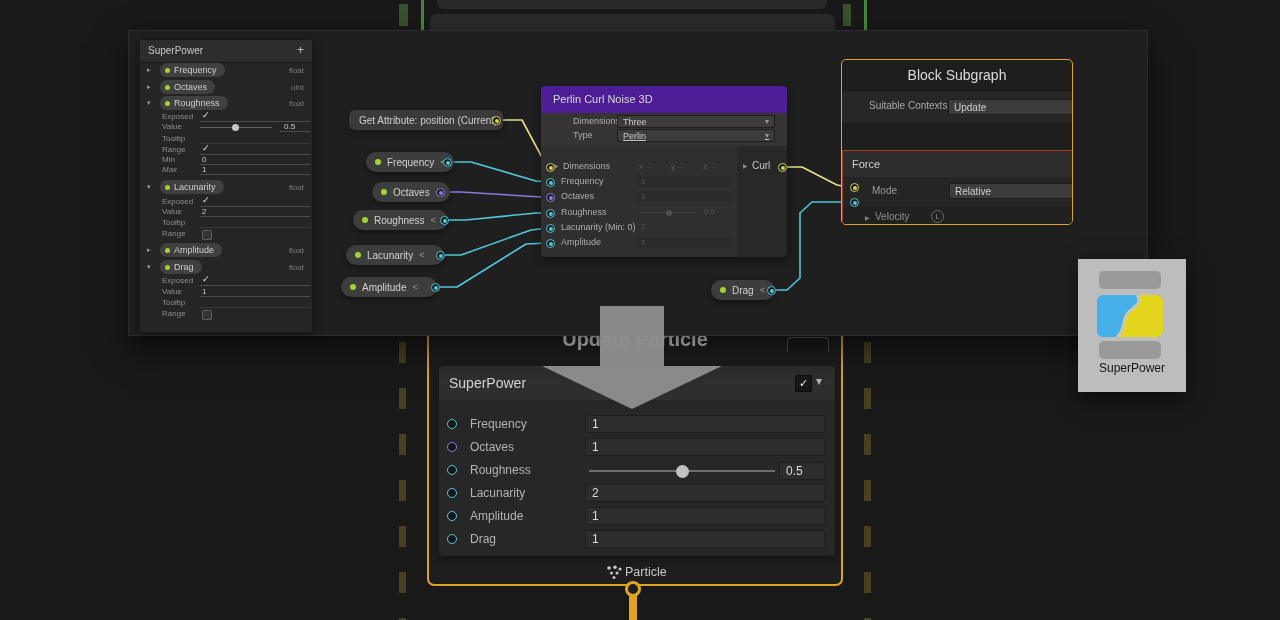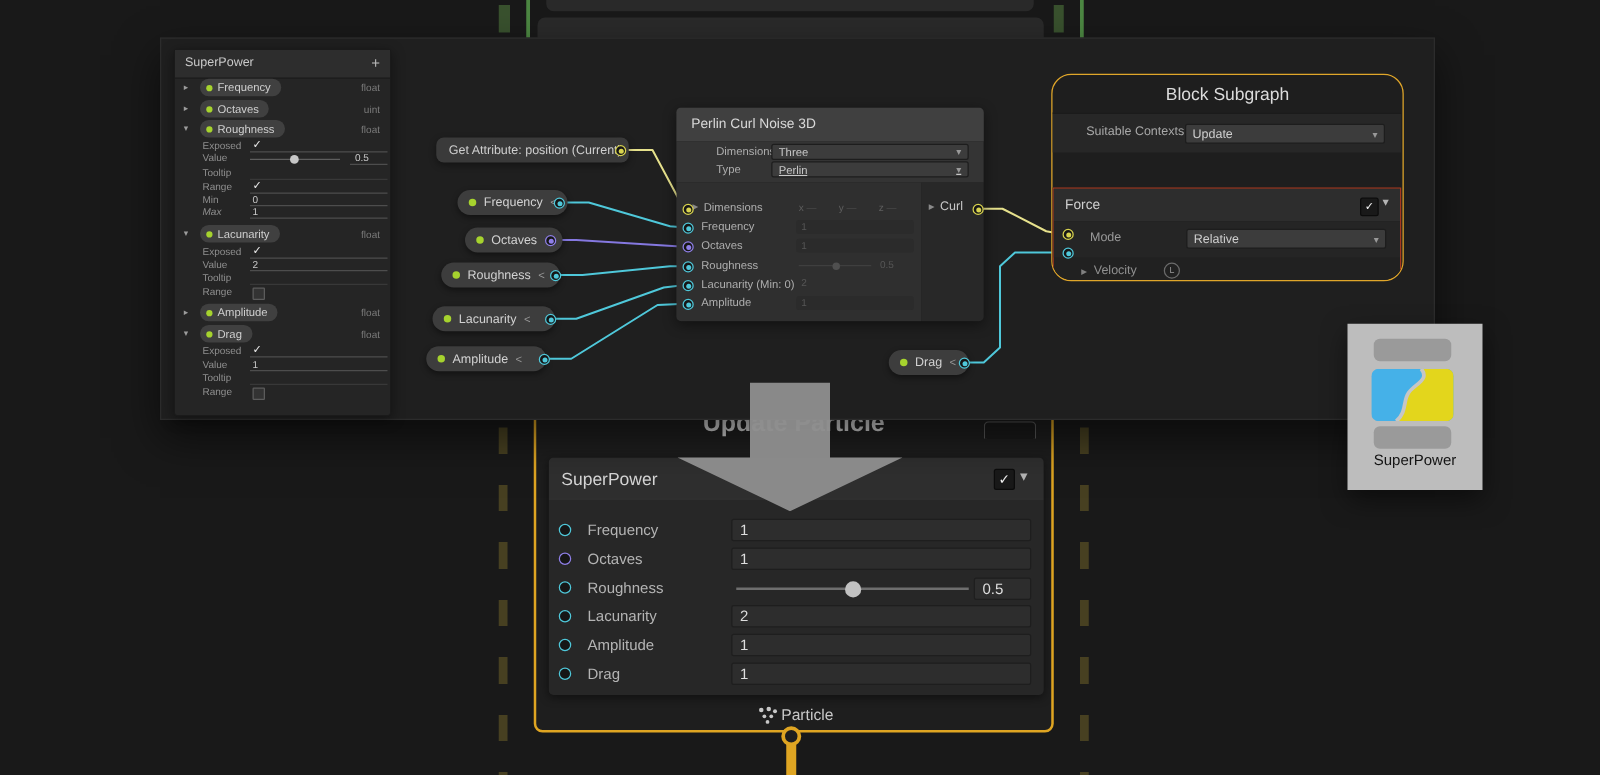--- a/index.html
+++ b/index.html
@@ -268,21 +268,21 @@
 
     <div class="a pill" style="left:582px;top:249px;width:64px;box-sizing:border-box;">
       <span class="dot"></span>
       <span class="lbl">Drag</span>
       <span class="col">&lt;</span>
       </div>
     <i class="a port" style="--c:#4fc8da;left:638px;top:255px;"></i>
 
     <div class="a" style="left:412px;top:55px;width:246px;height:171px;border-radius:4px;overflow:hidden;
                 box-shadow:0 3px 10px rgba(0,0,0,.45);">
-      <div class="a" style="left:0;top:0;width:290px;height:27px;background:#404040;padding-left:43px;">
+      <div class="a" style="left:0;top:0;width:290px;height:27px;background:#4c1d95;padding-left:43px;">
         <span class="a" style="left:12px;top:7px;font-size:11px;color:#d8d8d8;">Perlin Curl Noise 3D</span>
         <i class="a chev" style="right:10px;top:6px;font-size:10px;color:#a0a0a0;">▾</i>
       </div>
       <div class="a" style="left:0;top:27px;width:246px;height:33px;background:#343434;">
         <span class="a p-lbl" style="left:32px;top:3px;">Dimensions</span>
         <div class="a dd" style="left:76px;top:2px;width:158px;height:13px;">
           <span style="font-size:9px;color:#c8c8c8;">Three</span>
           <i>▾</i>
         </div>
         <span class="a p-lbl" style="left:32px;top:17px;">Type</span>
@@ -318,22 +318,22 @@
     </div>
 
     <i class="a port" style="--c:#d8d34f;left:417px;top:132px;"></i>
     <i class="a port" style="--c:#4fc8da;left:417px;top:147px;"></i>
     <i class="a port" style="--c:#8f7fe8;left:417px;top:162px;"></i>
     <i class="a port" style="--c:#4fc8da;left:417px;top:178px;"></i>
     <i class="a port" style="--c:#4fc8da;left:417px;top:193px;"></i>
     <i class="a port" style="--c:#4fc8da;left:417px;top:208px;"></i>
     <i class="a port" style="--c:#d8d34f;left:649px;top:132px;"></i>
 
-    <div class="a" style="left:712px;top:28px;width:282px;height:166px;background:#1e1e1e;border:1.5px solid #e0a62a;
-                border-radius:16px;box-sizing:border-box;overflow:hidden;">
+    <div class="a" style="left:712px;top:28px;width:232px;height:166px;background:#1e1e1e;border:1.5px solid #e0a62a;
+                border-radius:5px;box-sizing:border-box;overflow:hidden;">
       <div class="a" style="left:0;top:7px;width:100%;text-align:center;font-size:14px;color:#dcdcdc;">Block Subgraph</div>
       <div class="a" style="left:0;top:30px;width:279px;height:31px;background:#272727;border-top:1px solid #191919;">
         <span class="a" style="left:27px;top:9px;font-size:10px;color:#a8a8a8;">Suitable Contexts</span>
         <div class="a dd" style="left:106px;top:8px;width:160px;height:16px;">
           <span style="font-size:10px;color:#cfcfcf;">Update</span>
           <i>▾</i>
         </div>
       </div>
 
       <div class="a" style="left:0;top:61px;width:279px;height:99px;border:1px solid #a8391f;box-sizing:border-box;background:#212121;margin-top:29px;">

